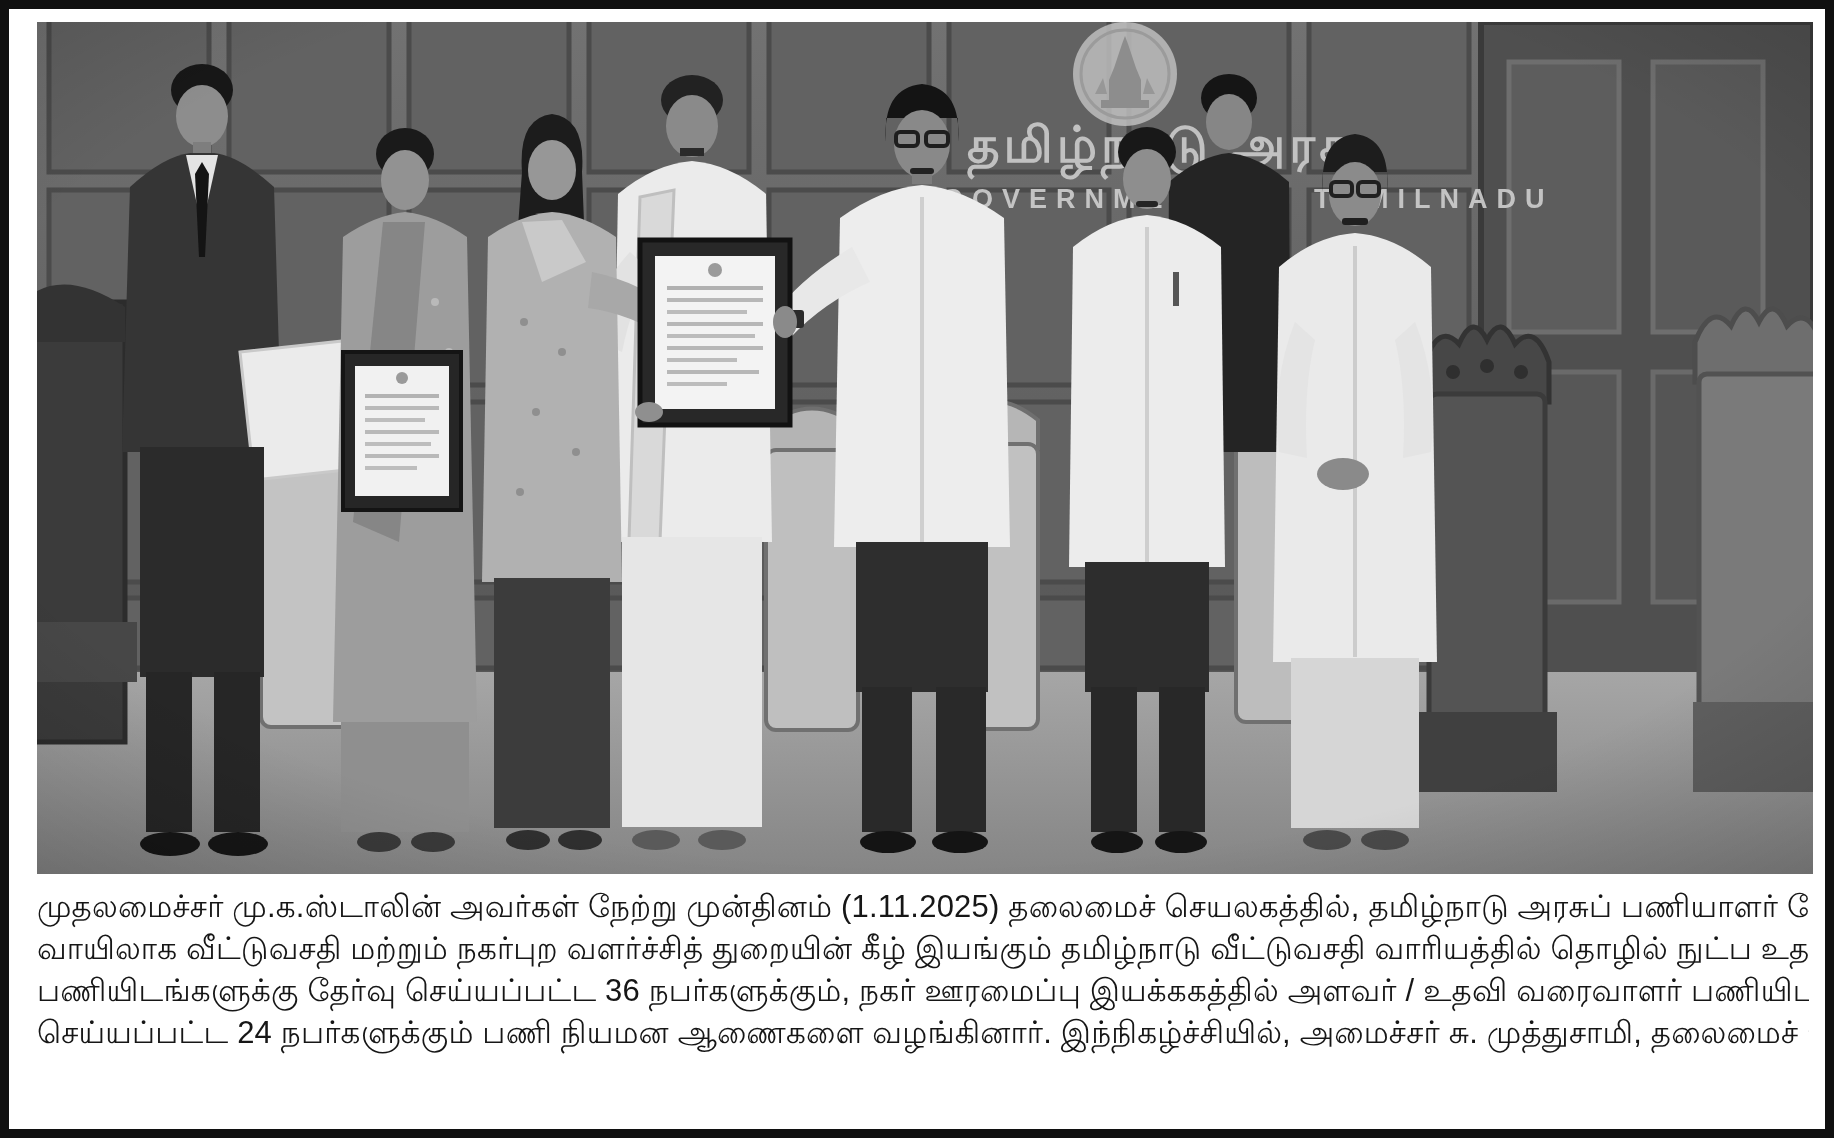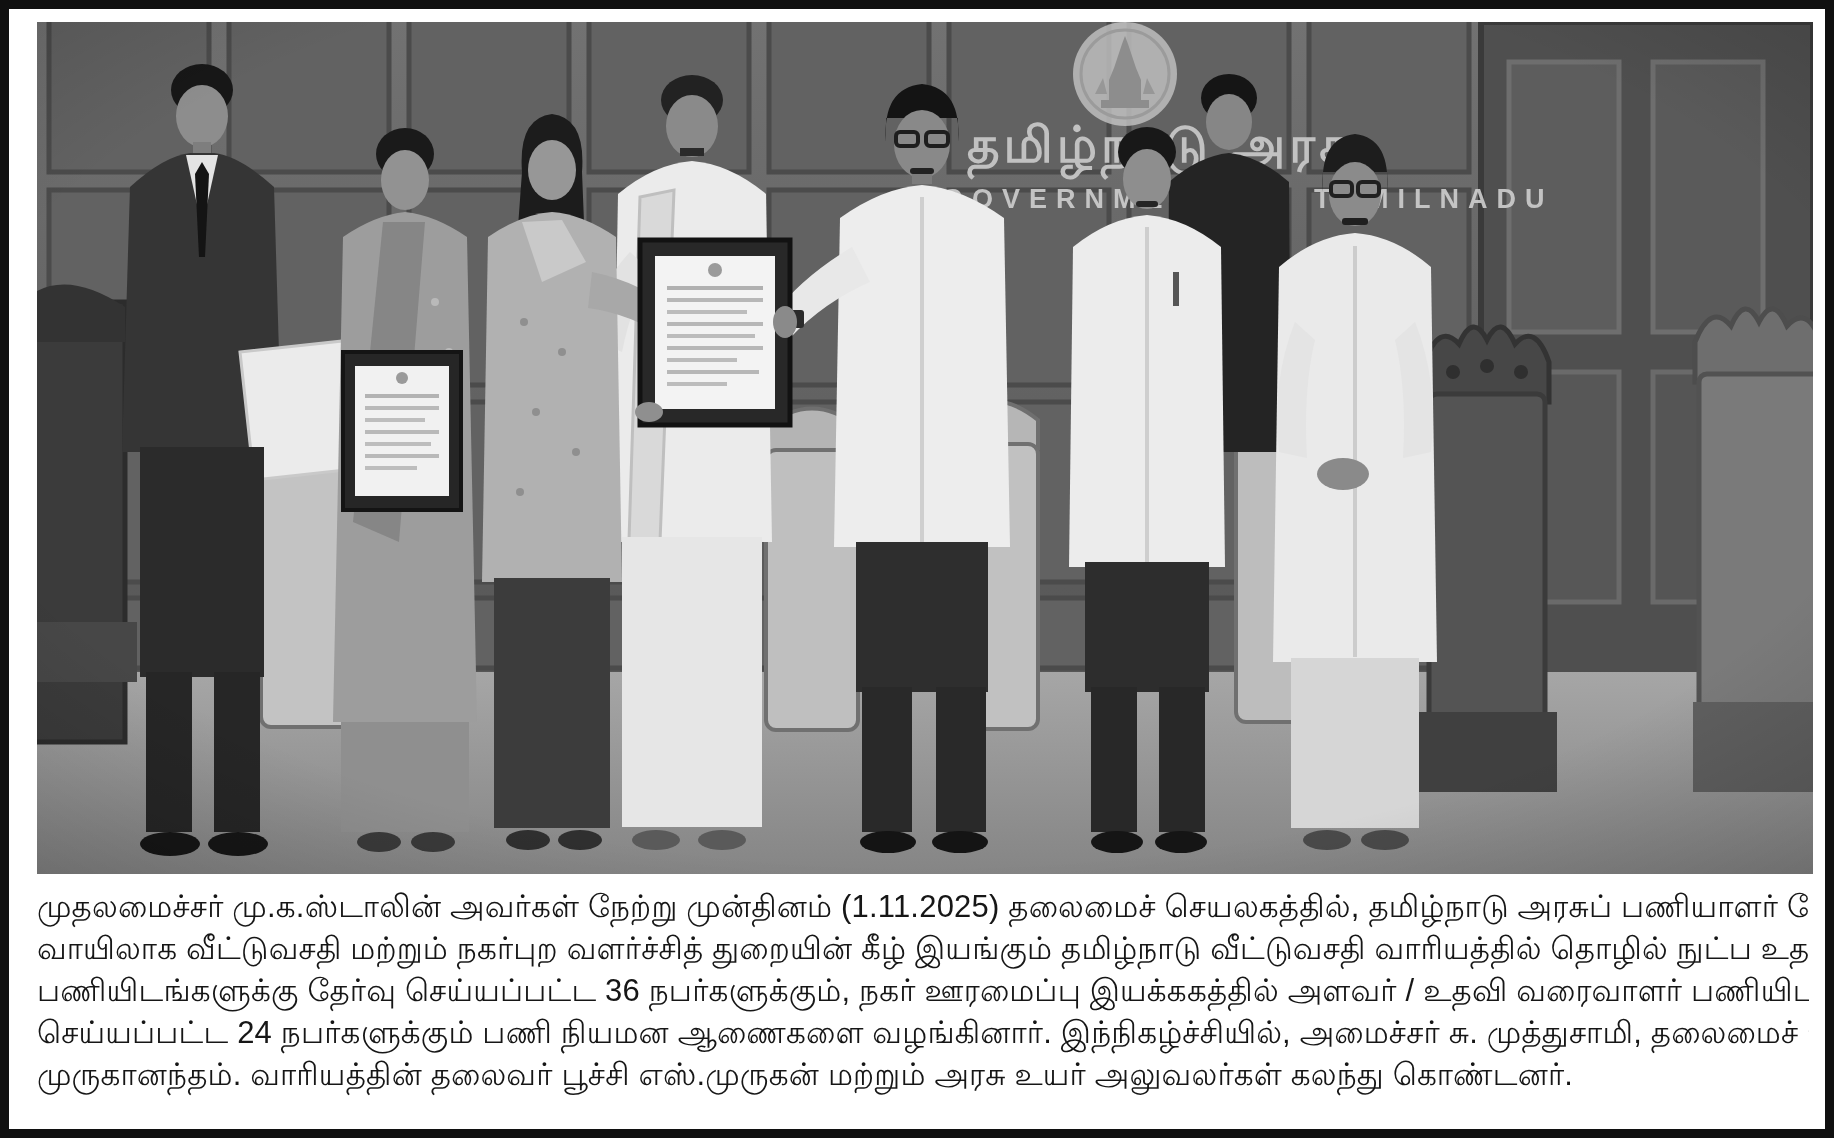--- a/index.html
+++ b/index.html
@@ -276,16 +276,15 @@
 
       <rect x="0" y="0" width="1776" height="852" fill="url(#vig)"></rect>
     </svg>
   </div>
 
   <div class="caption">
     <div class="caption-line">முதலமைச்சர் மு.க.ஸ்டாலின் அவர்கள் நேற்று முன்தினம் (1.11.2025) தலைமைச் செயலகத்தில், தமிழ்நாடு அரசுப் பணியாளர் தேர்வாணையம்</div>
     <div class="caption-line">வாயிலாக வீட்டுவசதி மற்றும் நகர்புற வளர்ச்சித் துறையின் கீழ் இயங்கும் தமிழ்நாடு வீட்டுவசதி வாரியத்தில் தொழில் நுட்ப உதவியாளர் (சிவில்)</div>
     <div class="caption-line">பணியிடங்களுக்கு தேர்வு செய்யப்பட்ட 36 நபர்களுக்கும், நகர் ஊரமைப்பு இயக்ககத்தில் அளவர் / உதவி வரைவாளர் பணியிடங்களுக்கு தேர்வு</div>
     <div class="caption-line">செய்யப்பட்ட 24 நபர்களுக்கும் பணி நியமன ஆணைகளை வழங்கினார். இந்நிகழ்ச்சியில், அமைச்சர் சு. முத்துசாமி, தலைமைச் செயலாளர் நா.</div>
-    <div class="caption-line">முருகானந்தம். வாரியத்தின் தலைவர் பூச்சி எஸ்.முருகன் மற்றும் அரசு உயர் அலுவலர்கள் கலந்து கொண்டனர்.</div>
   </div>
 
 </div>
 
 </body></html>

